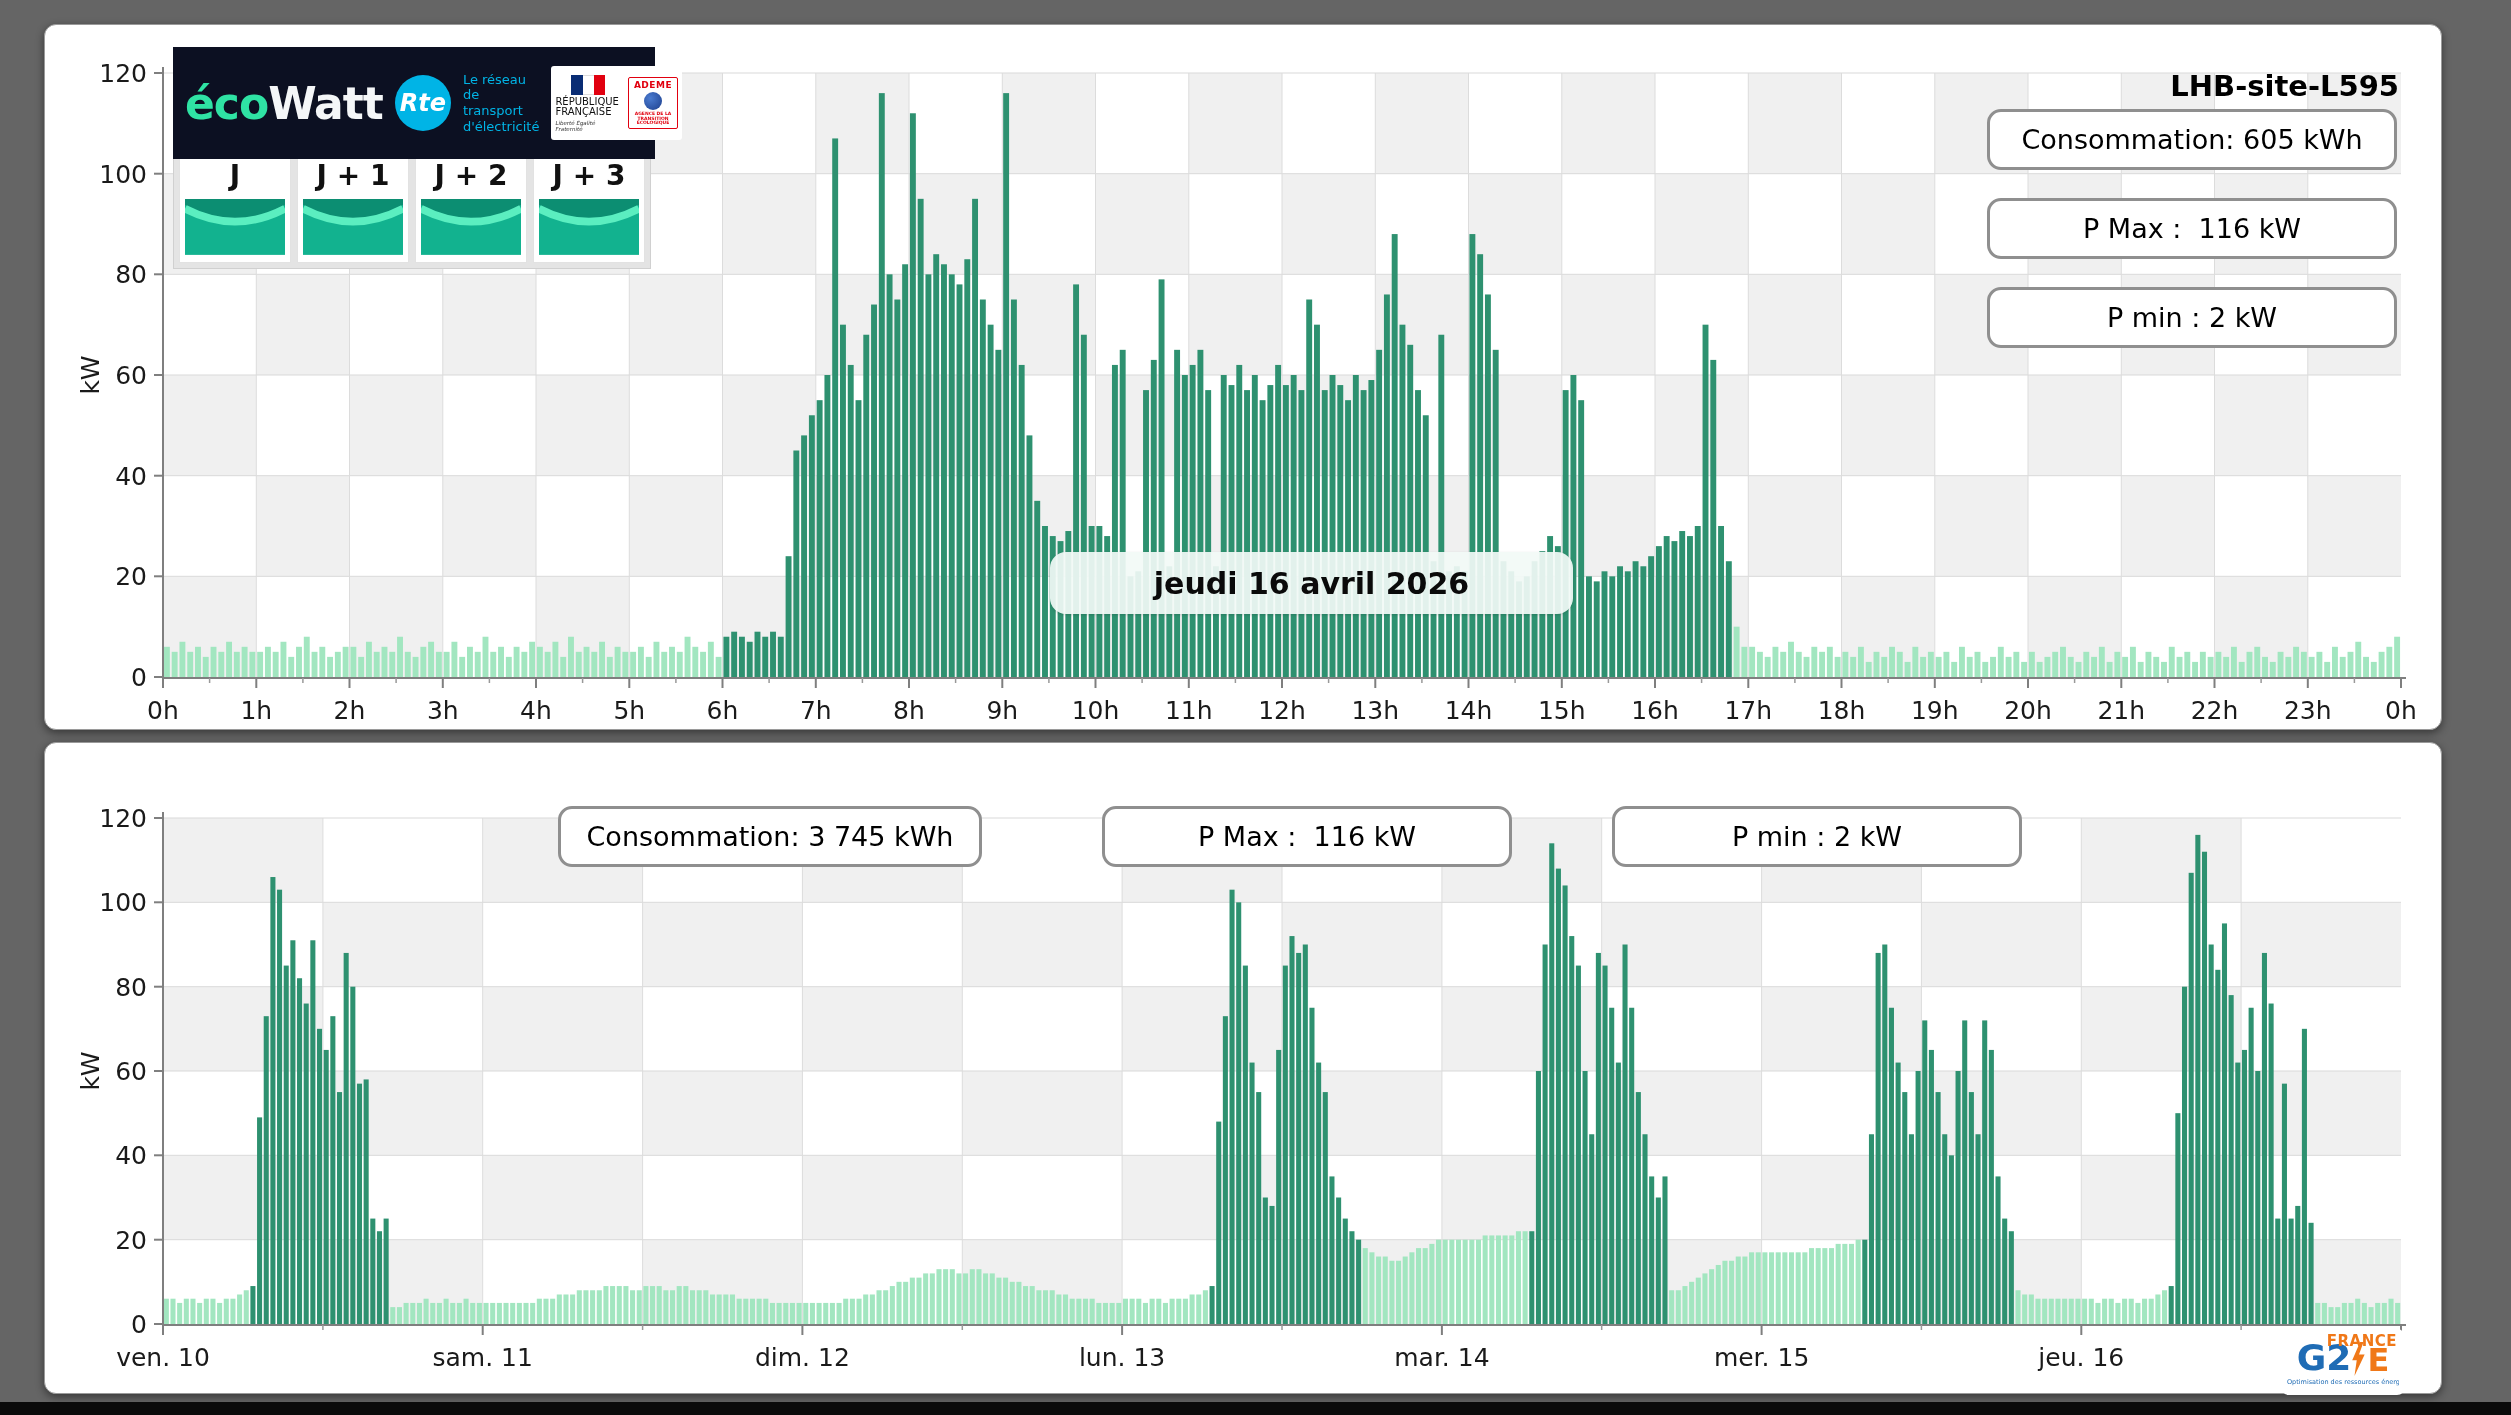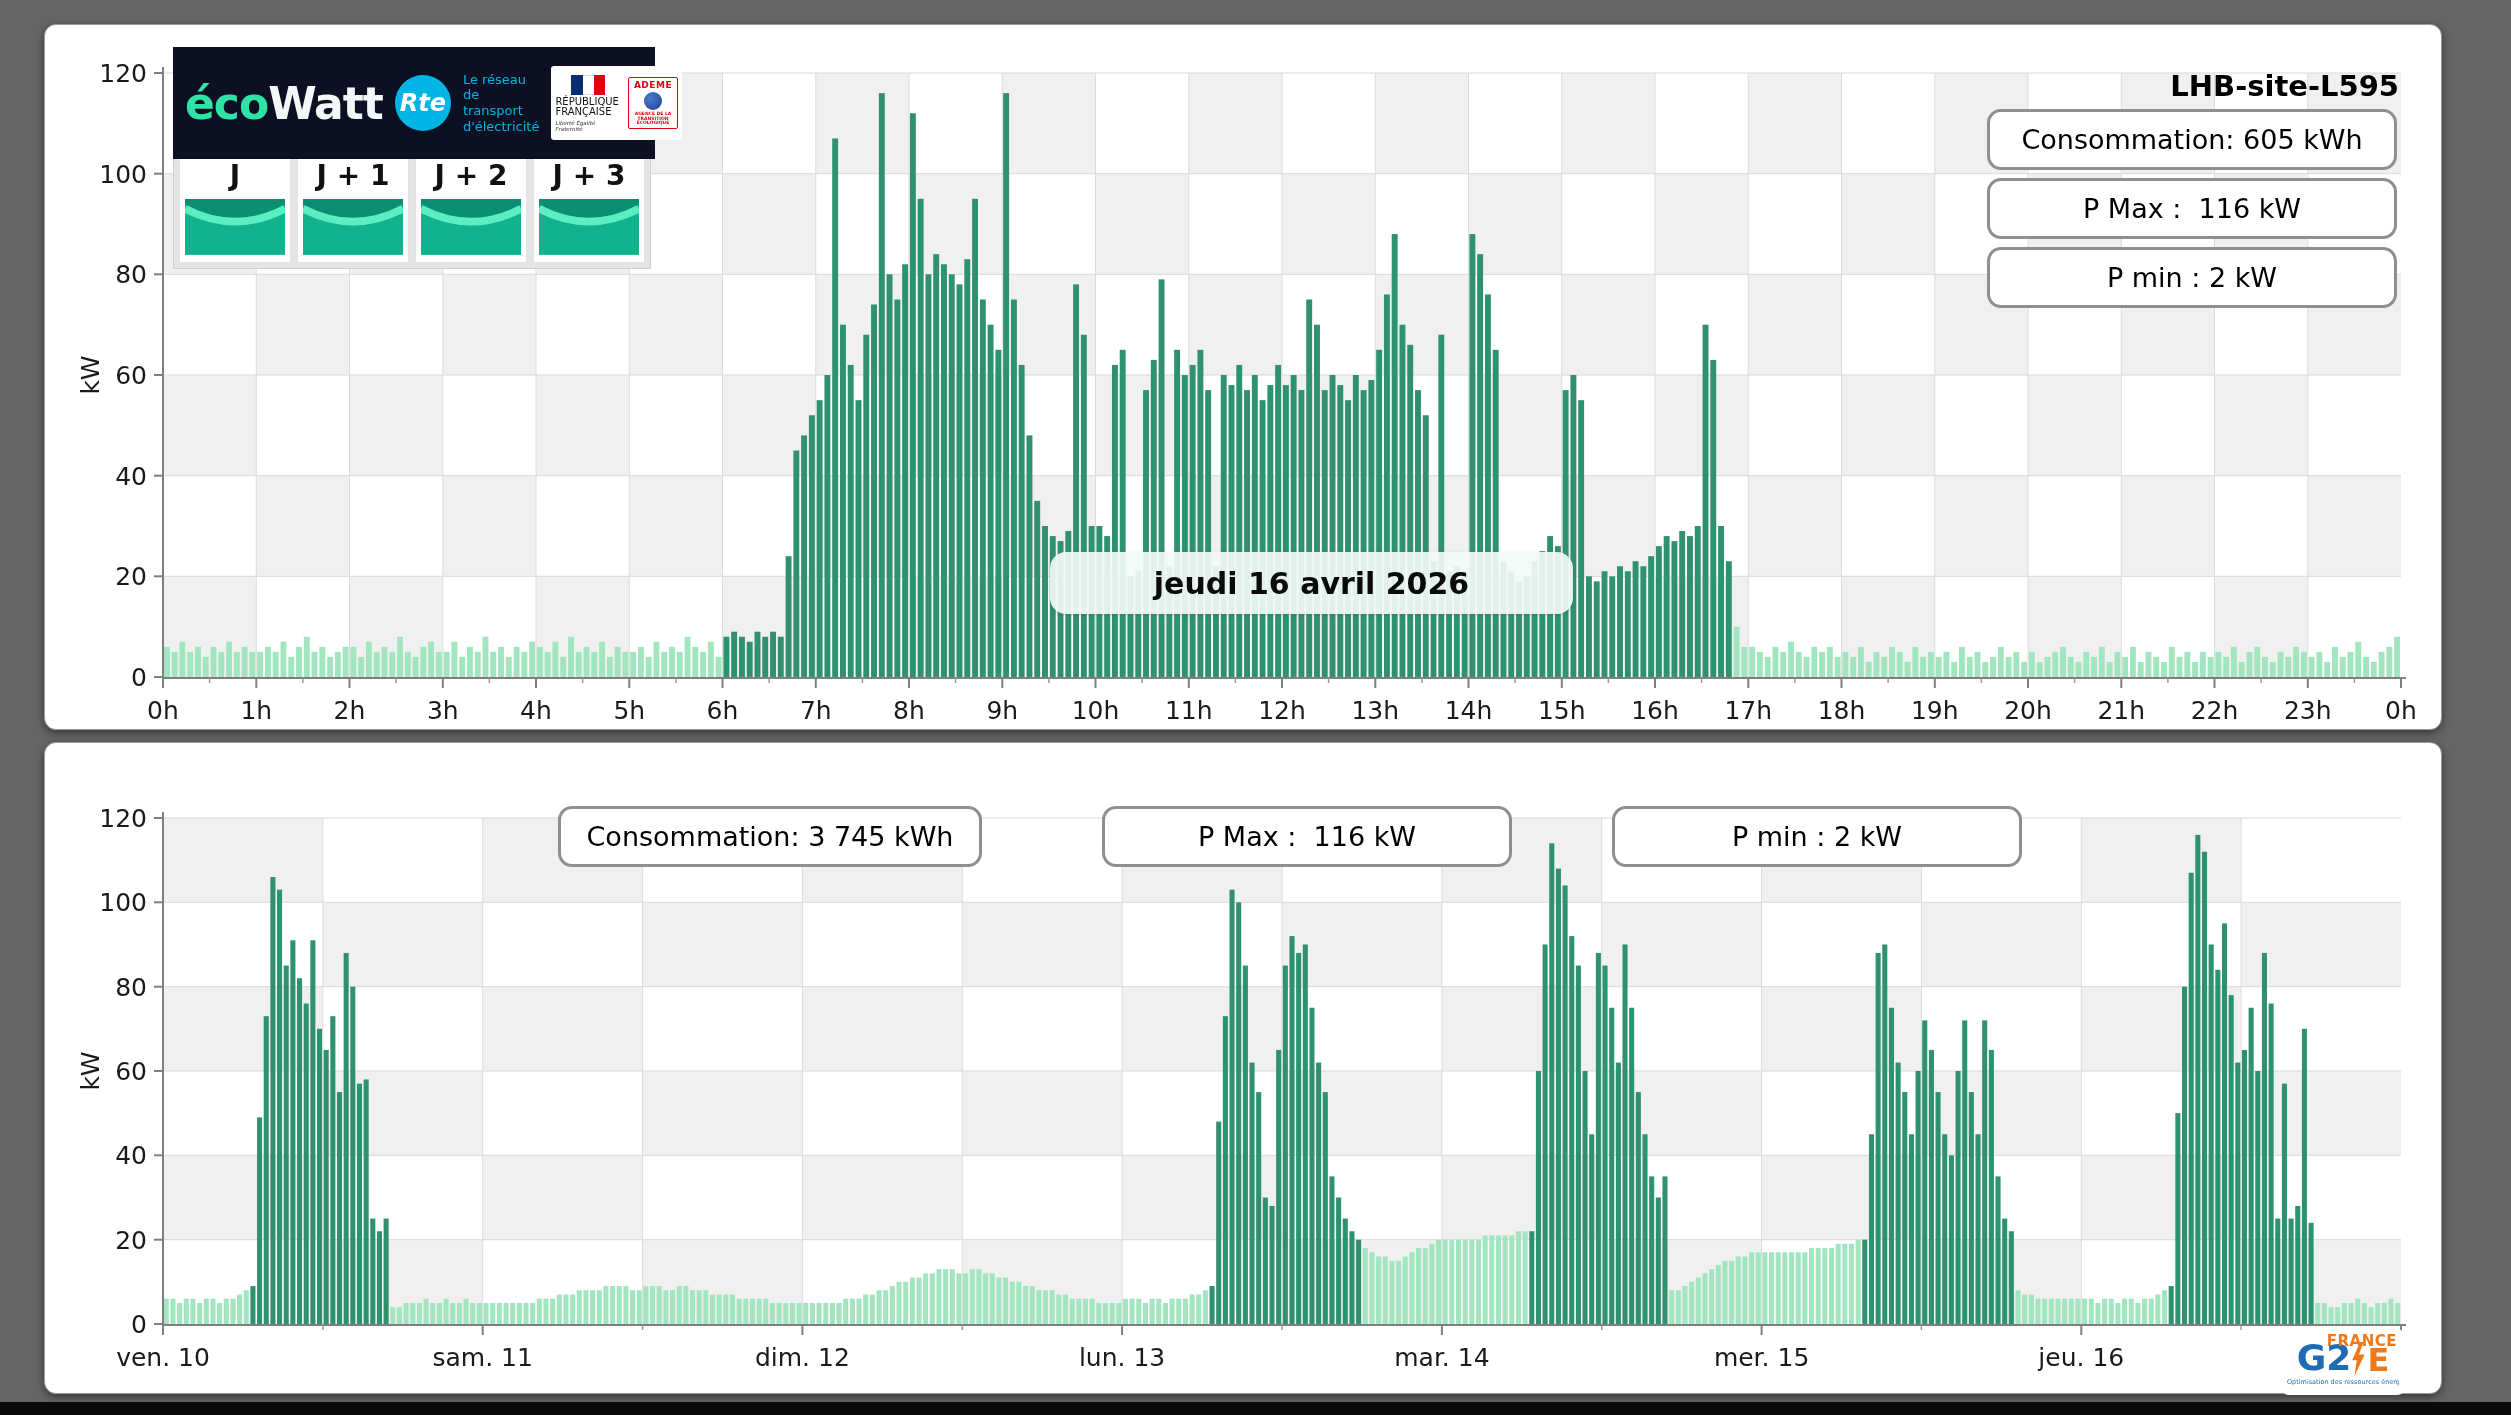--- a/index.html
+++ b/index.html
@@ -34,21 +34,21 @@
   
   .badges { position:absolute; left:128px; top:118px; display:flex; gap:6px; background:#e4e4e4;
             padding:5px; border:1px solid #d0d0d0; z-index:4; }
   .badge-card { width:112px; background:#fff; border:1px solid #e2e2e2; padding:4px 5px 6px 5px; }
   .badge-label { text-align:center; font-size:28px; font-weight:bold; color:#111; height:44px; line-height:44px; }
   .gauge { display:block; width:100%; height:58px; }
 
   
   .site-title { position:absolute; top:44px; left:1944px; width:410px; text-align:right;
                 font-size:29px; font-weight:bold; color:#000; z-index:5; }
-  .stats-col { position:absolute; top:84px; right:44px; width:410px; display:flex; flex-direction:column; gap:8px; z-index:5; }
+  .stats-col { position:absolute; top:84px; right:44px; width:410px; display:flex; flex-direction:column; gap:28px; z-index:5; }
   .stat-box { border:3px solid #8f8f8f; border-radius:14px; background:#fff; text-align:center;
               font-size:27px; color:#000; padding:12px 0; white-space:pre; }
   .stat-float { position:absolute; z-index:5; border:3px solid #8f8f8f; border-radius:14px; background:#fff;
                 text-align:center; font-size:27px; color:#000; padding:12px 0; white-space:pre; }
 
   .date-pill { position:absolute; left:1005px; top:527px; width:523px; height:62px; z-index:6;
                background:rgba(242,250,246,0.92); border-radius:16px; box-shadow:0 1px 3px rgba(0,0,0,.15);
                display:flex; align-items:center; justify-content:center; font-size:30px; font-weight:bold; color:#0a0a0a; }
 
   

